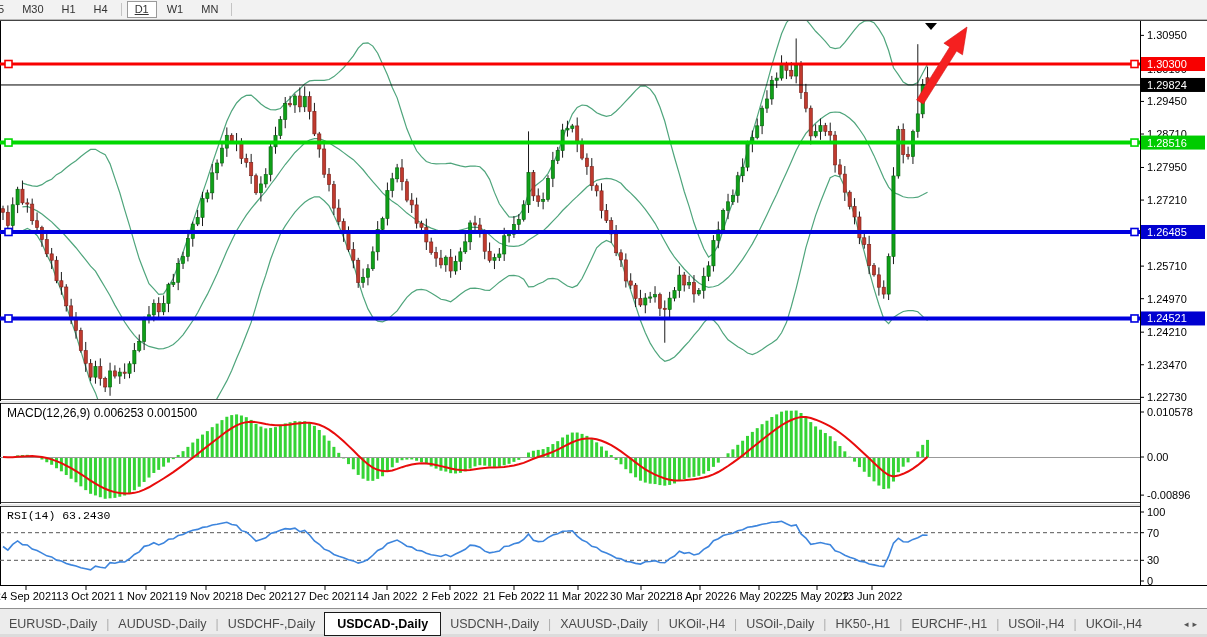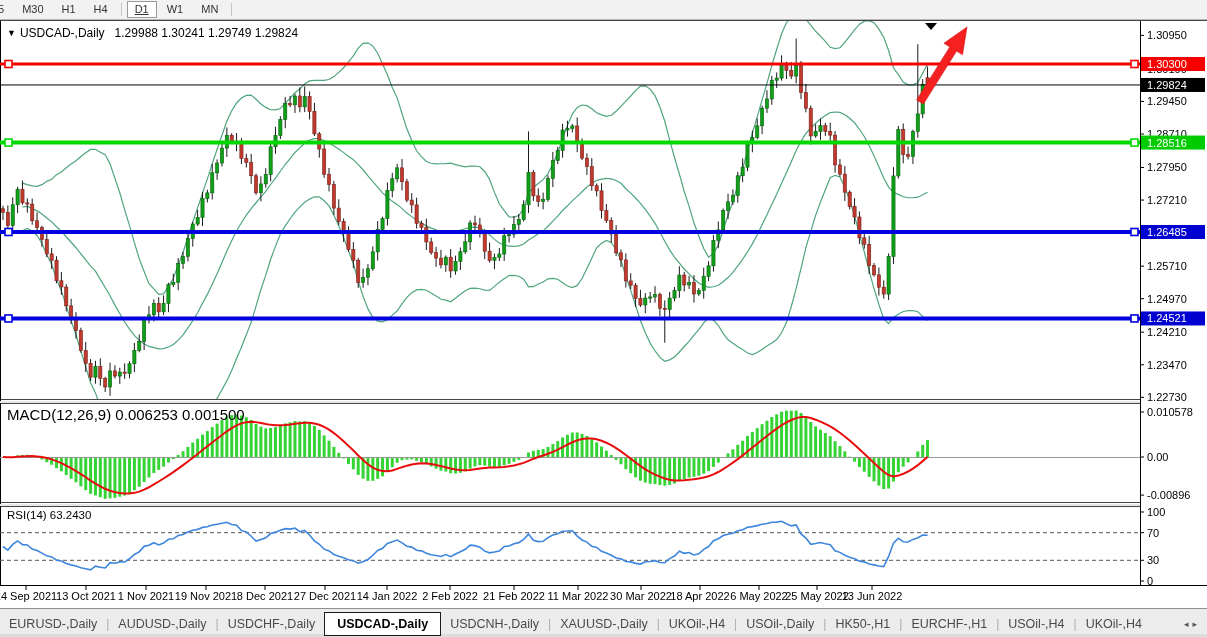--- a/index.html
+++ b/index.html
@@ -10,22 +10,22 @@
            border-bottom:1px solid #b8b8b8;display:flex;align-items:center;z-index:3;}
   .tfbtn{font-size:11px;color:#333;padding:1px 8px;margin:0 1px;cursor:default;line-height:15px;}
   .tfbtn.first{margin-left:-4px;padding-left:2px;}
   .tfbtn.sel{background:#ffffff;border:1px solid #9a9a9a;padding:0 7px;text-decoration:underline;}
   .tbdiv{width:1px;height:13px;background:#c4c4c4;margin:0 4px;}
   
   .ovl{position:absolute;z-index:2;color:#000;white-space:pre;}
   .chart-title{left:7px;top:26px;font-size:12px;}
   .caret{display:inline-block;font-size:9px;transform:translateY(-1px);margin-right:4px;}
   .title-ohlc{margin-left:10px;}
-  .macd-label{left:7px;top:406px;font-size:15px;}
-  .rsi-label{left:7px;top:509px;font-size:11.5px;}
+  .macd-label{left:7px;top:406px;font-size:12px;}
+  .rsi-label{left:7px;top:509px;font-size:11.5px;font-family:Liberation Mono, monospace;}
   svg{position:absolute;left:0;top:0;z-index:1;}
   
   .tabbar{position:absolute;left:0;top:608px;width:1207px;height:29px;background:#ececec;
           border-top:1px solid #8f8f8f;display:flex;align-items:center;z-index:3;
           box-shadow:inset 0 -4px 0 #dcdcdc;}
   .tab{font-size:12.5px;color:#4a4a4a;padding:0 9px;line-height:26px;white-space:nowrap;cursor:default;}
   .tab.active{background:#fff;border:1px solid #1a1a1a;color:#000;font-weight:bold;
               line-height:22px;padding:0 12px;}
   .tabdiv{color:#adadad;font-size:12px;}
   .tab-arrows{margin-left:auto;margin-right:6px;font-size:9px;color:#555;letter-spacing:4px;}
@@ -754,21 +754,20 @@
         <text x="759" y="600" text-anchor="middle">6 May 2022</text>
         <line x1="817" y1="586" x2="817" y2="590" stroke="#000"></line>
         <text x="817" y="600" text-anchor="middle">25 May 2022</text>
         <line x1="872" y1="586" x2="872" y2="590" stroke="#000"></line>
         <text x="872" y="600" text-anchor="middle">13 Jun 2022</text>
       </g>
       <polygon points="925,23 937,23 931,30" fill="#000"></polygon>
       <polygon points="916.6,99.9 949.8,46.9 943.9,43.2 967,27 962.5,54.8 956.6,51.1 923.4,104.1" fill="#f52020" stroke="#d01010" stroke-width="0.6"></polygon>
     </svg>
 
-  <div class="ovl chart-title"><span class="caret">▼</span><span>USDCAD-,Daily</span><span class="title-ohlc">1.29988 1.30241 1.29749 1.29824</span></div>
 
   <div class="ovl macd-label">MACD(12,26,9) 0.006253 0.001500</div>
   <div class="ovl rsi-label">RSI(14) 63.2430</div>
 
   <div class="tabbar">
       <div class="tab">EURUSD-,Daily</div>
       <span class="tabdiv">|</span>
       <div class="tab">AUDUSD-,Daily</div>
       <span class="tabdiv">|</span>
       <div class="tab">USDCHF-,Daily</div>

